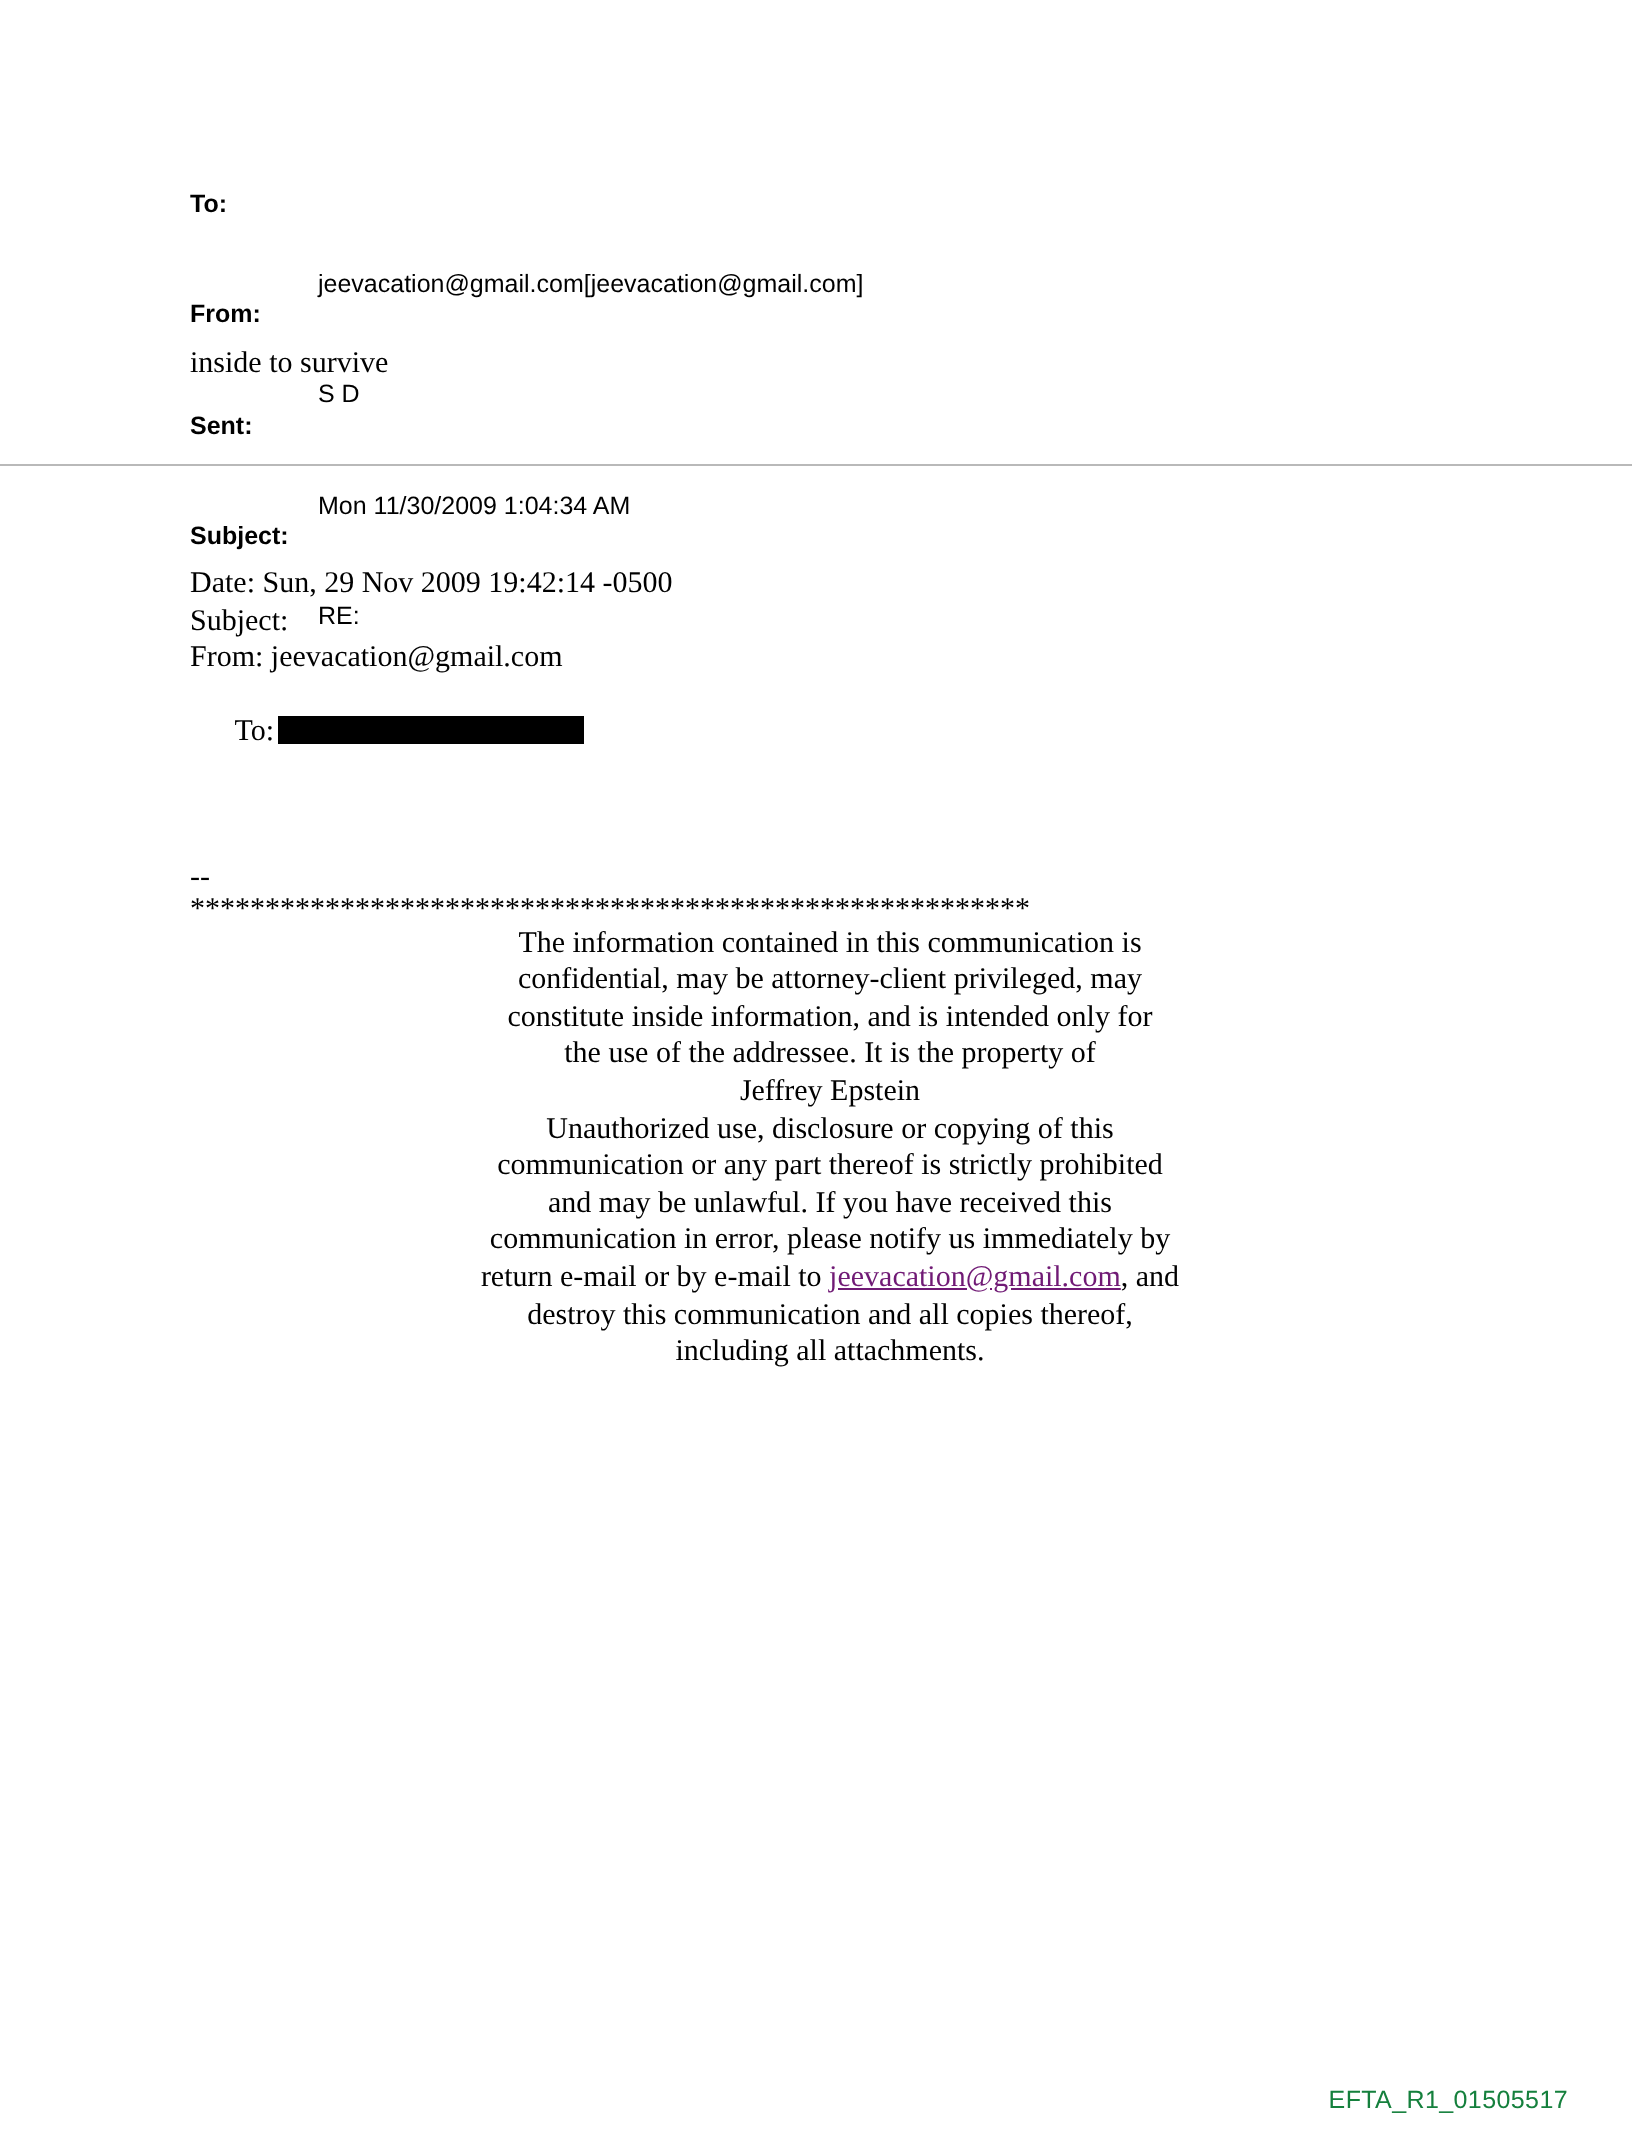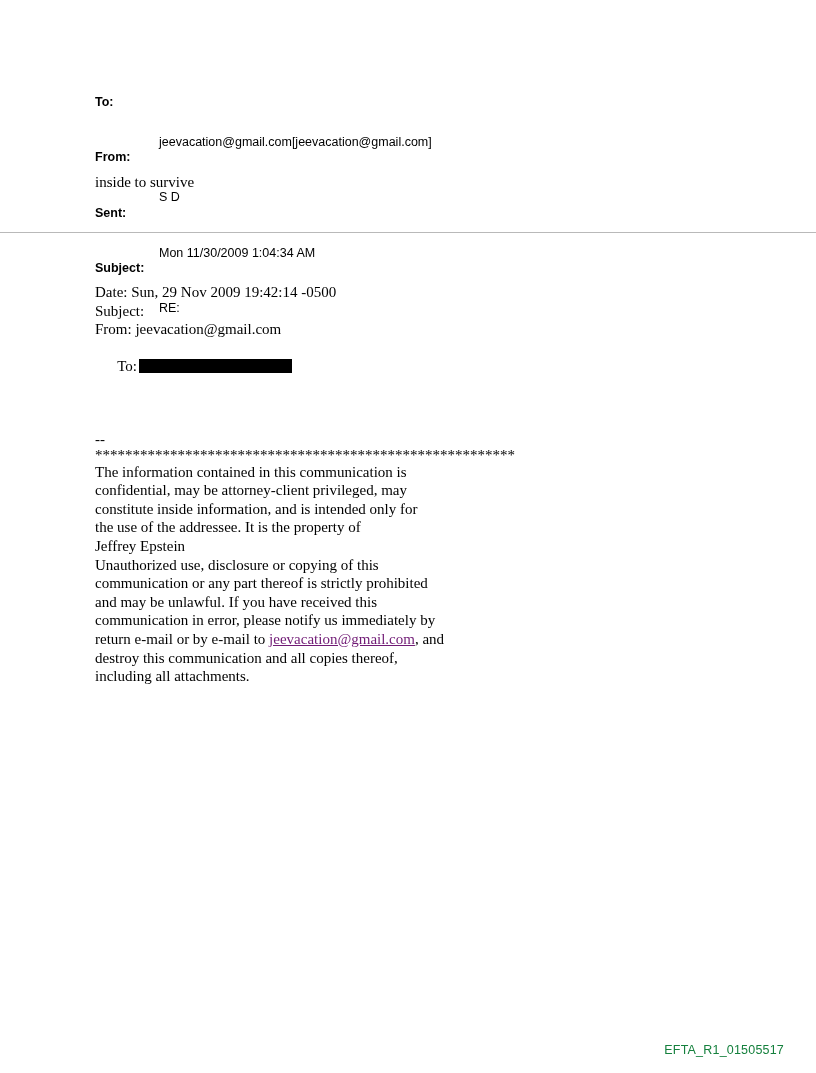--- a/index.html
+++ b/index.html
@@ -97,20 +97,21 @@
     font-size: 15px;
     line-height: 16px;
     white-space: pre;
   }
   .dashes {
     line-height: 16px;
   }
 
   .disclaimer div {
     white-space: pre;
+    text-align: center;
   }
   .email-link {
     color: #701a75;
     text-decoration: underline;
   }
 
   
   .bates {
     position: absolute;
     right: 24px;

